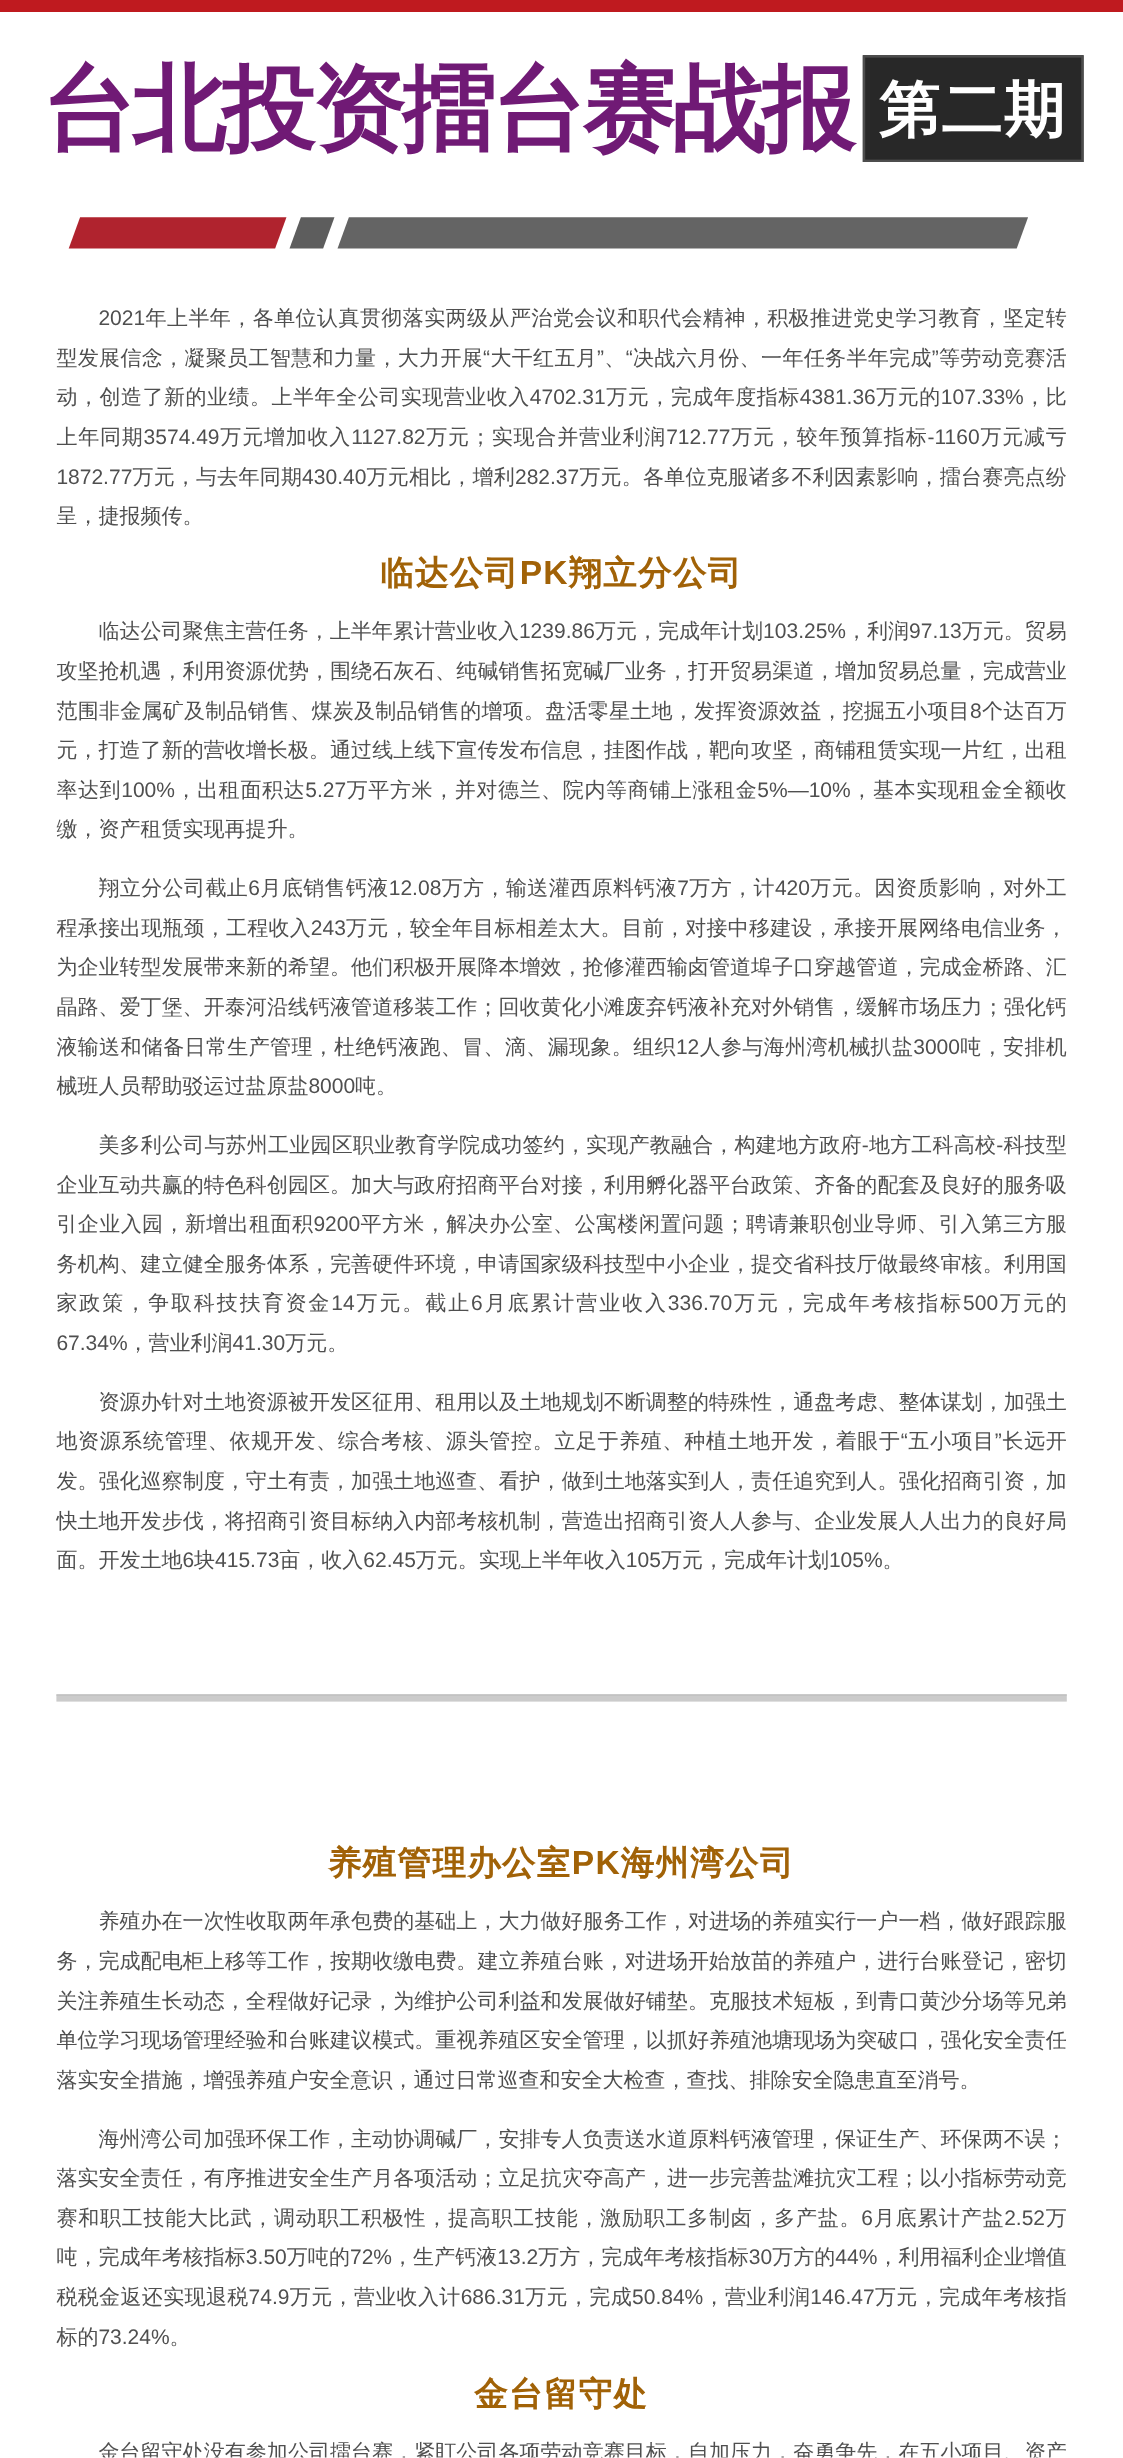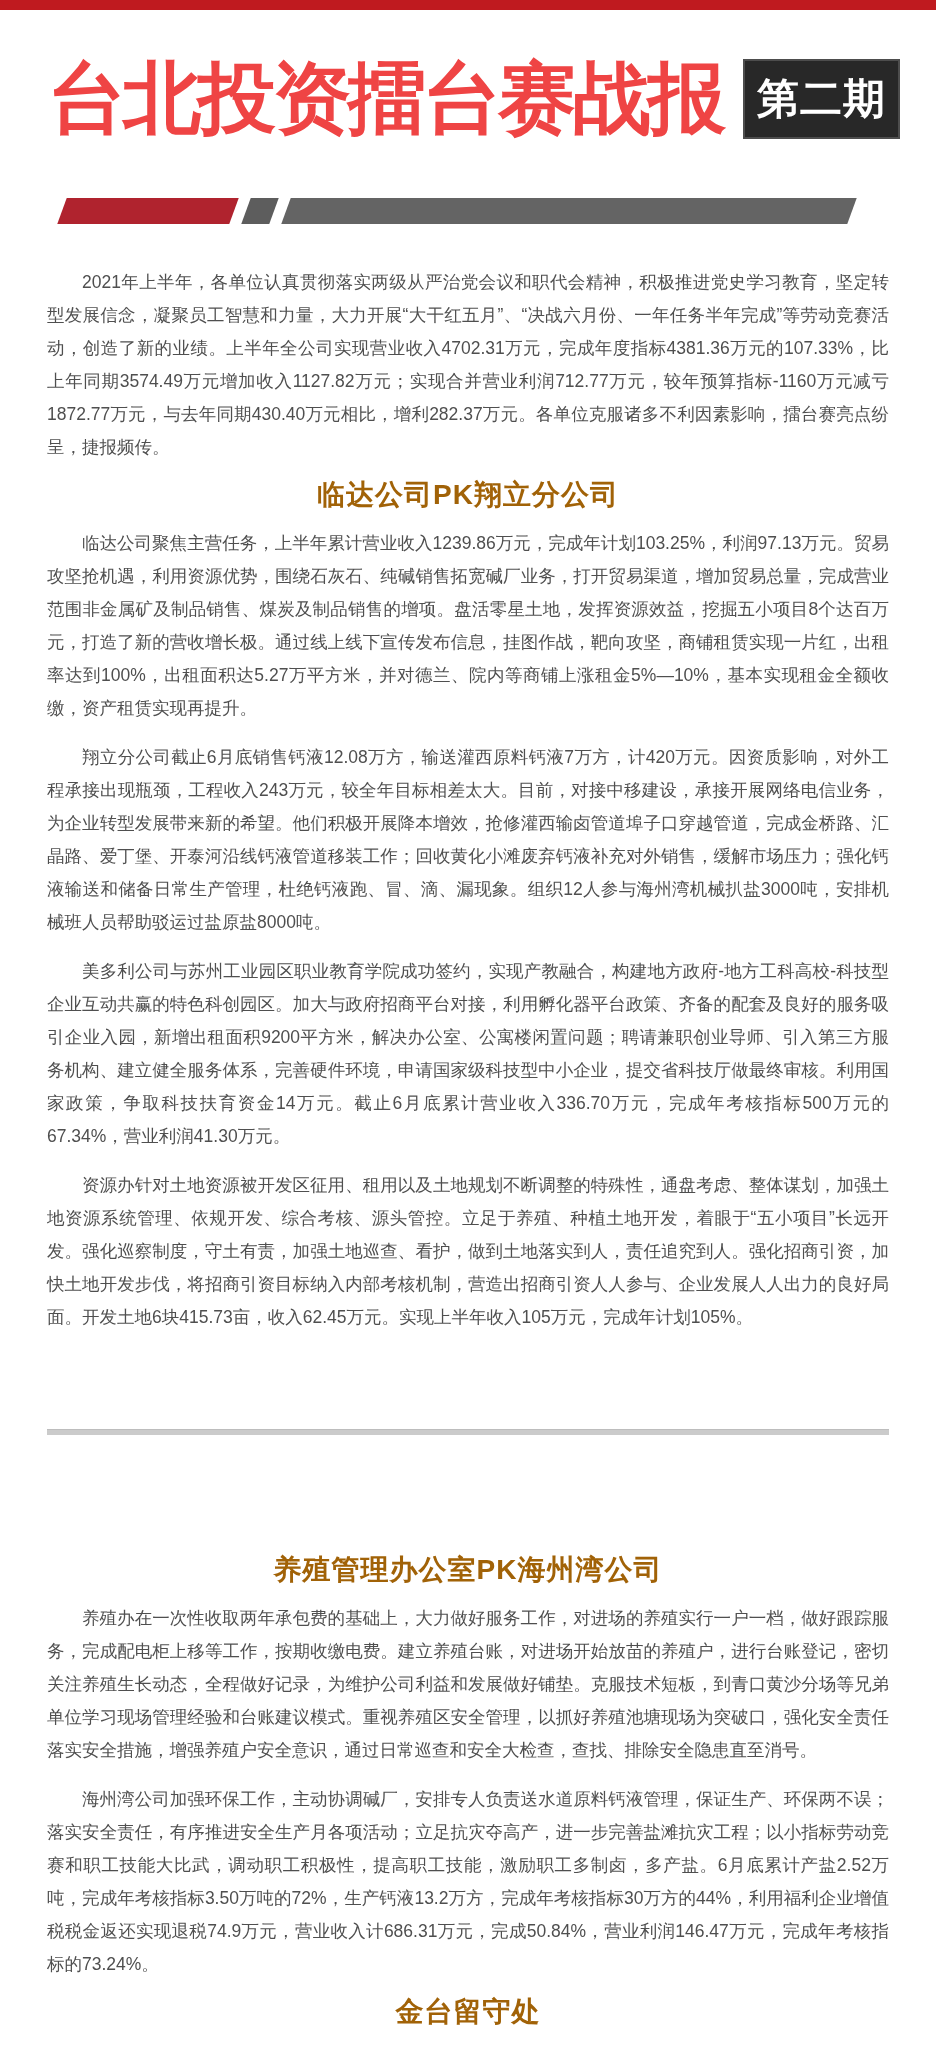--- a/index.html
+++ b/index.html
@@ -15,35 +15,35 @@
     width: 936px;
     height: 10px;
     background: #bf1a1f;
   }
   .masthead {
     margin: 36px 0 0 36px;
     display: flex;
     align-items: center;
   }
   .title {
-    margin: 12px;
+    margin: 0;
     font-size: 78px;
     line-height: 1.05;
     font-weight: 900;
     letter-spacing: -3px;
-    color: #ef4444;
+    color: #701a75;
     white-space: nowrap;
     text-align: center;
   }
   .issue-badge {
     margin-left: 8px;
     background: #282828;
     border: 2px solid #4d4d4d;
     color: #ffffff;
-    font-size: 42px;
+    font-size: 51px;
     font-weight: 800;
     line-height: 1;
     padding: 17px 12px;
     letter-spacing: 1px;
     white-space: nowrap;
   }
   .stripes {
     margin: 46px 0 0 62px;
     display: flex;
     gap: 12px;

